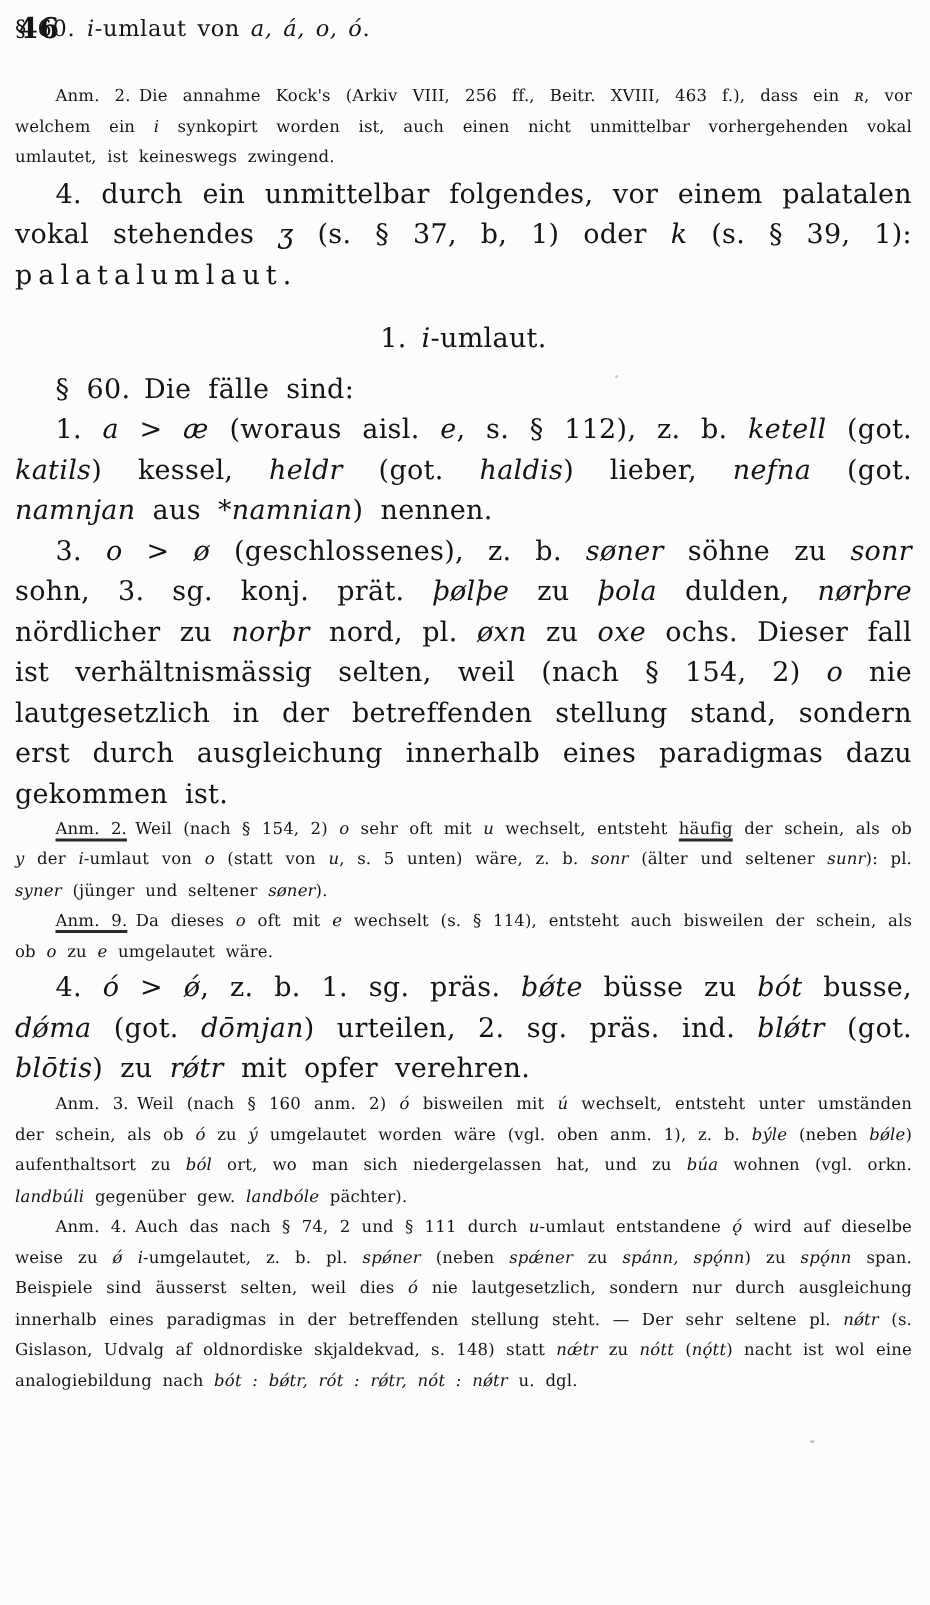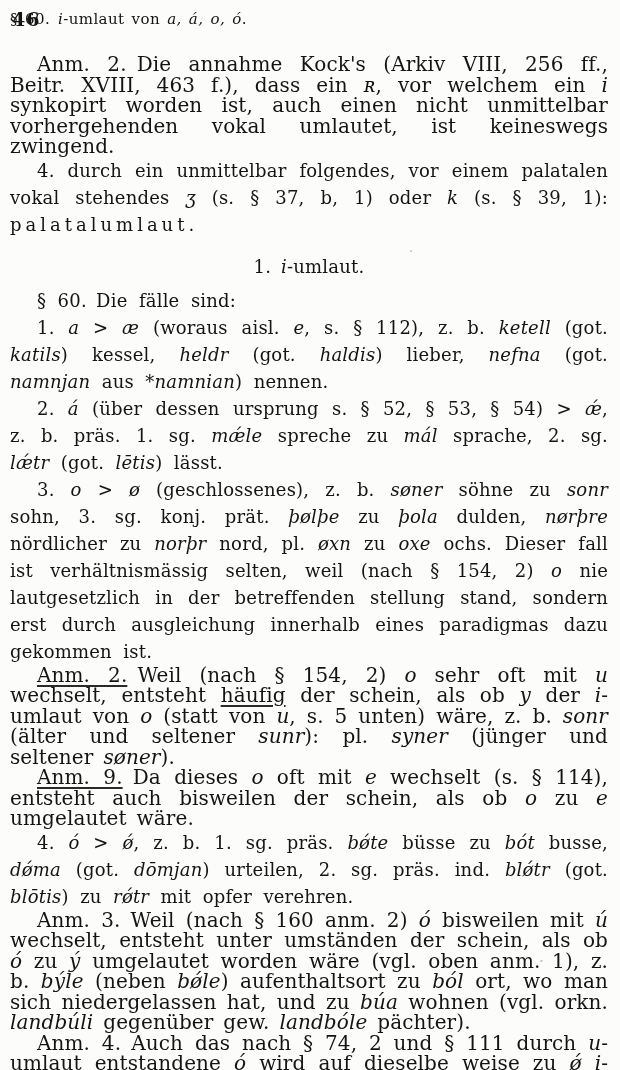--- a/index.html
+++ b/index.html
@@ -46,21 +46,21 @@
     hyphens: none;
   }
   .para {
     font-size: 18px;
     line-height: 27px;
     letter-spacing: 0.2px;
     word-spacing: 5.5px;
     text-indent: 27px;
   }
   .note {
-    font-size: 20px;
+    font-size: 11px;
     line-height: 20.5px;
     letter-spacing: 0.1px;
     word-spacing: 3.5px;
     text-indent: 27px;
   }
   .heading {
     font-size: 18px;
     line-height: 27px;
     text-align: left;
     text-align-last: center;
@@ -96,21 +96,20 @@
   <p class="note">Anm. 2. Die annahme Kock's (Arkiv VIII, 256 ff., Beitr. XVIII, 463 f.), dass ein <i>ʀ</i>, vor welchem ein <i>i</i> synkopirt worden ist, auch einen nicht unmittelbar vorhergehenden vokal umlautet, ist keineswegs zwingend.</p>
 
   <p class="para">4. durch ein unmittelbar folgendes, vor einem palatalen vokal stehendes <i>ʒ</i> (s. § 37, b, 1) oder <i>k</i> (s. § 39, 1): <span class="sp">palatalumlaut</span>.</p>
 
   <p class="para heading">1. <i>i</i>-umlaut.</p>
 
   <p class="para">§ 60. Die fälle sind:</p>
 
   <p class="para">1. <i>a</i> &gt; <i>æ</i> (woraus aisl. <i>e</i>, s. § 112), z. b. <i>ketell</i> (got. <i>katils</i>) kessel, <i>heldr</i> (got. <i>haldis</i>) lieber, <i>nefna</i> (got. <i>namnjan</i> aus <i>*namnian</i>) nennen.</p>
 
-  <p class="para">2. <i>á</i> (über dessen ursprung s. § 52, § 53, § 54) &gt; <i>ǽ</i>, z. b. präs. 1. sg. <i>mǽle</i> spreche zu <i>mál</i> sprache, 2. sg. <i>lǽtr</i> (got. <i>lētis</i>) lässt.</p>
 
   <p class="para">3. <i>o</i> &gt; <i>ø</i> (geschlossenes), z. b. <i>søner</i> söhne zu <i>sonr</i> sohn, 3. sg. konj. prät. <i>þølþe</i> zu <i>þola</i> dulden, <i>nørþre</i> nördlicher zu <i>norþr</i> nord, pl. <i>øxn</i> zu <i>oxe</i> ochs. Dieser fall ist verhältnismässig selten, weil (nach § 154, 2) <i>o</i> nie lautgesetzlich in der betreffenden stellung stand, sondern erst durch ausgleichung innerhalb eines paradigmas dazu gekommen ist.</p>
 
   <p class="note"><u>Anm. 2.</u> Weil (nach § 154, 2) <i>o</i> sehr oft mit <i>u</i> wechselt, entsteht <u>häufig</u> der schein, als ob <i>y</i> der <i>i</i>-umlaut von <i>o</i> (statt von <i>u</i>, s. 5 unten) wäre, z. b. <i>sonr</i> (älter und seltener <i>sunr</i>): pl. <i>syner</i> (jünger und seltener <i>søner</i>).</p>
 
   <p class="note"><u>Anm. 9.</u> Da dieses <i>o</i> oft mit <i>e</i> wechselt (s. § 114), entsteht auch bisweilen der schein, als ob <i>o</i> zu <i>e</i> umgelautet wäre.</p>
 
   <p class="para">4. <i>ó</i> &gt; <i>ǿ</i>, z. b. 1. sg. präs. <i>bǿte</i> büsse zu <i>bót</i> busse, <i>dǿma</i> (got. <i>dōmjan</i>) urteilen, 2. sg. präs. ind. <i>blǿtr</i> (got. <i>blōtis</i>) zu <i>rǿtr</i> mit opfer verehren.</p>
 
   <p class="note">Anm. 3. Weil (nach § 160 anm. 2) <i>ó</i> bisweilen mit <i>ú</i> wechselt, entsteht unter umständen der schein, als ob <i>ó</i> zu <i>ý</i> umgelautet worden wäre (vgl. oben anm. 1), z. b. <i>býle</i> (neben <i>bǿle</i>) aufenthaltsort zu <i>ból</i> ort, wo man sich niedergelassen hat, und zu <i>búa</i> wohnen (vgl. orkn. <i>landbúli</i> gegenüber gew. <i>landbóle</i> pächter).</p>

